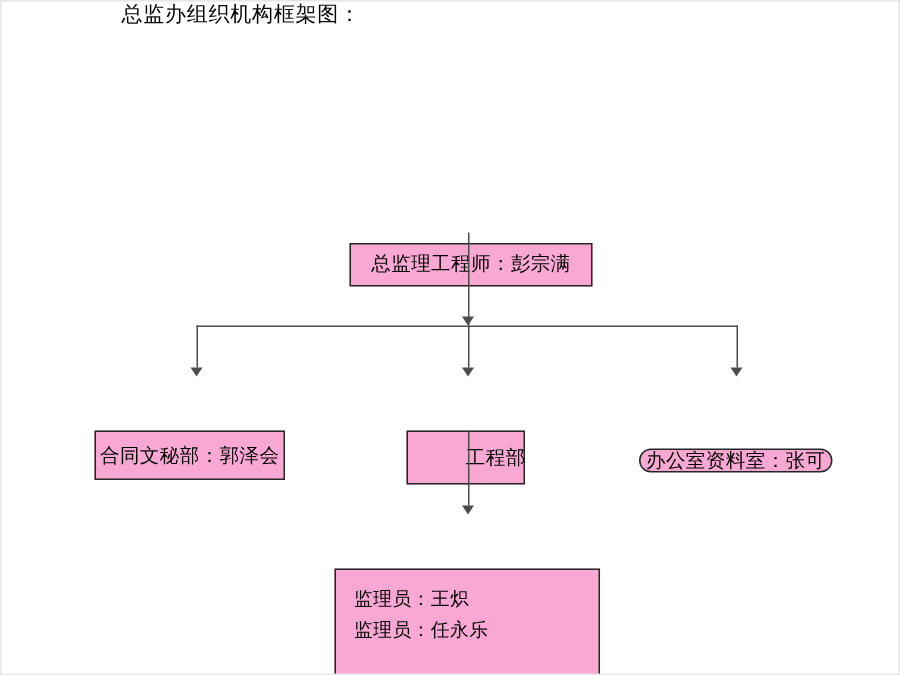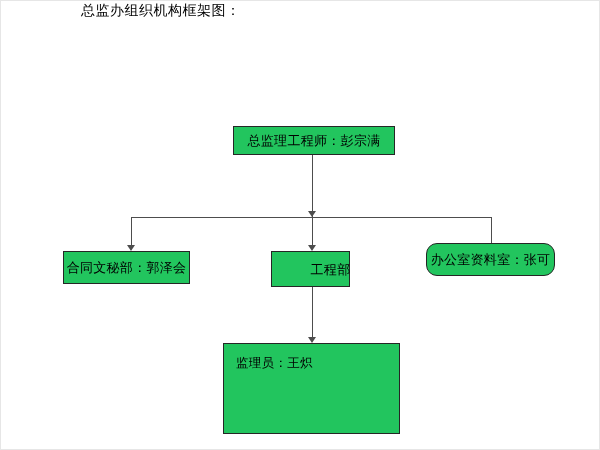--- a/index.html
+++ b/index.html
@@ -28,28 +28,29 @@
     line-height: 18px;
     white-space: nowrap;
     letter-spacing: 0.5px;
   }
 
   
   .node-box {
     position: absolute;
     box-sizing: border-box;
     border: 1px solid #262626;
-    background: #22c55e;
+    background: #f9a8d4;
     display: flex;
     align-items: center;
     justify-content: center;
     font-size: 13px;
     line-height: 17px;
     white-space: nowrap;
     letter-spacing: 0.3px;
+    margin-top: 36px;
   }
 
   #node-director {
     left: 232px;
     top: 125px;
     width: 162px;
     height: 29px;
   }
   #node-contract {
     left: 62px;
@@ -60,23 +61,23 @@
   }
   #node-engineering {
     left: 270px;
     top: 250px;
     width: 79px;
     height: 36px;
     padding-left: 40px;
   }
   #node-office {
     left: 425px;
-    top: 242px;
+    top: 262px;
     width: 129px;
-    height: 33px;
+    height: 16px;
     border-radius: 11px;
   }
 
   #node-supervisors {
     left: 222px;
     top: 342px;
     width: 177px;
     height: 91px;
     display: block;
     padding: 8px 0 0 12px;
@@ -149,15 +150,16 @@
 
   <div class="node-box" id="node-engineering">工程部</div>
 
   <div class="node-box" id="node-office">办公室资料室：张可</div>
 
   <div class="conn v-line" id="trunk-supervisor"></div>
   <div class="arrow" id="arrow-supervisor"></div>
 
   <div class="node-box" id="node-supervisors">
     <div class="supervisor-line">监理员：王炽</div>
+    <div class="supervisor-line">监理员：任永乐</div>
   </div>
 
 </div>
 
 </body></html>

